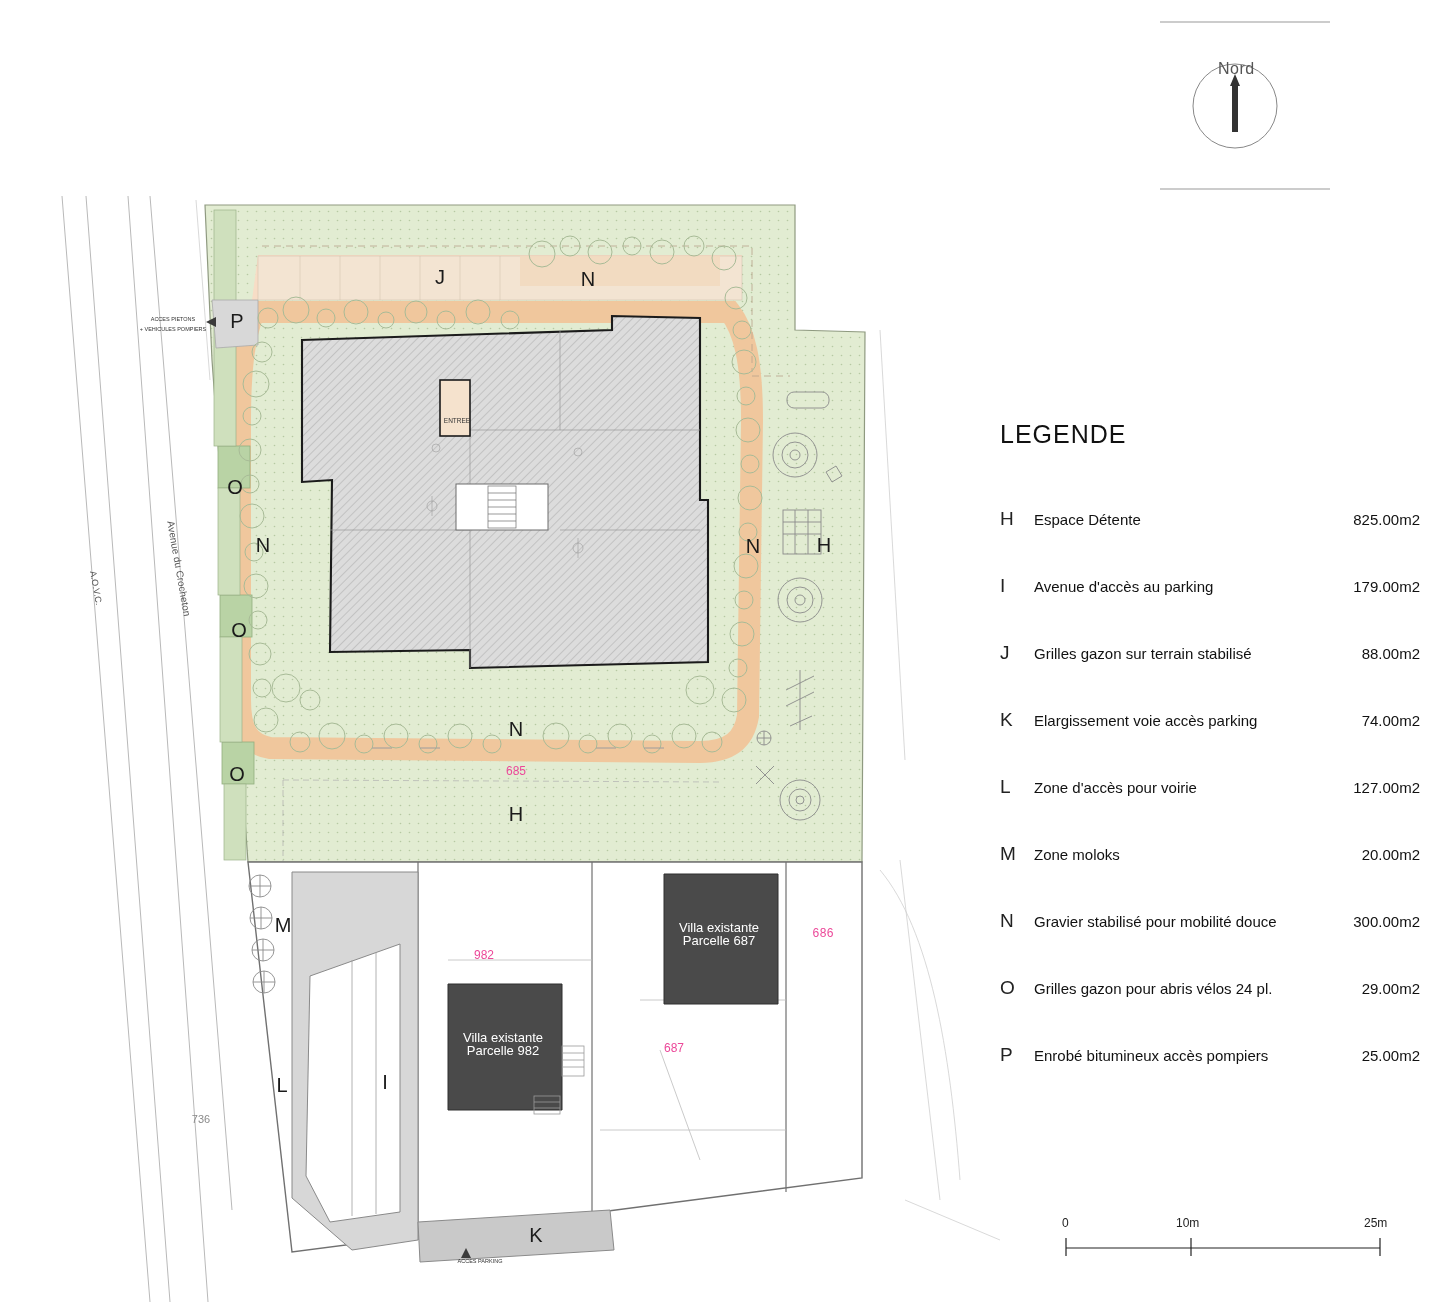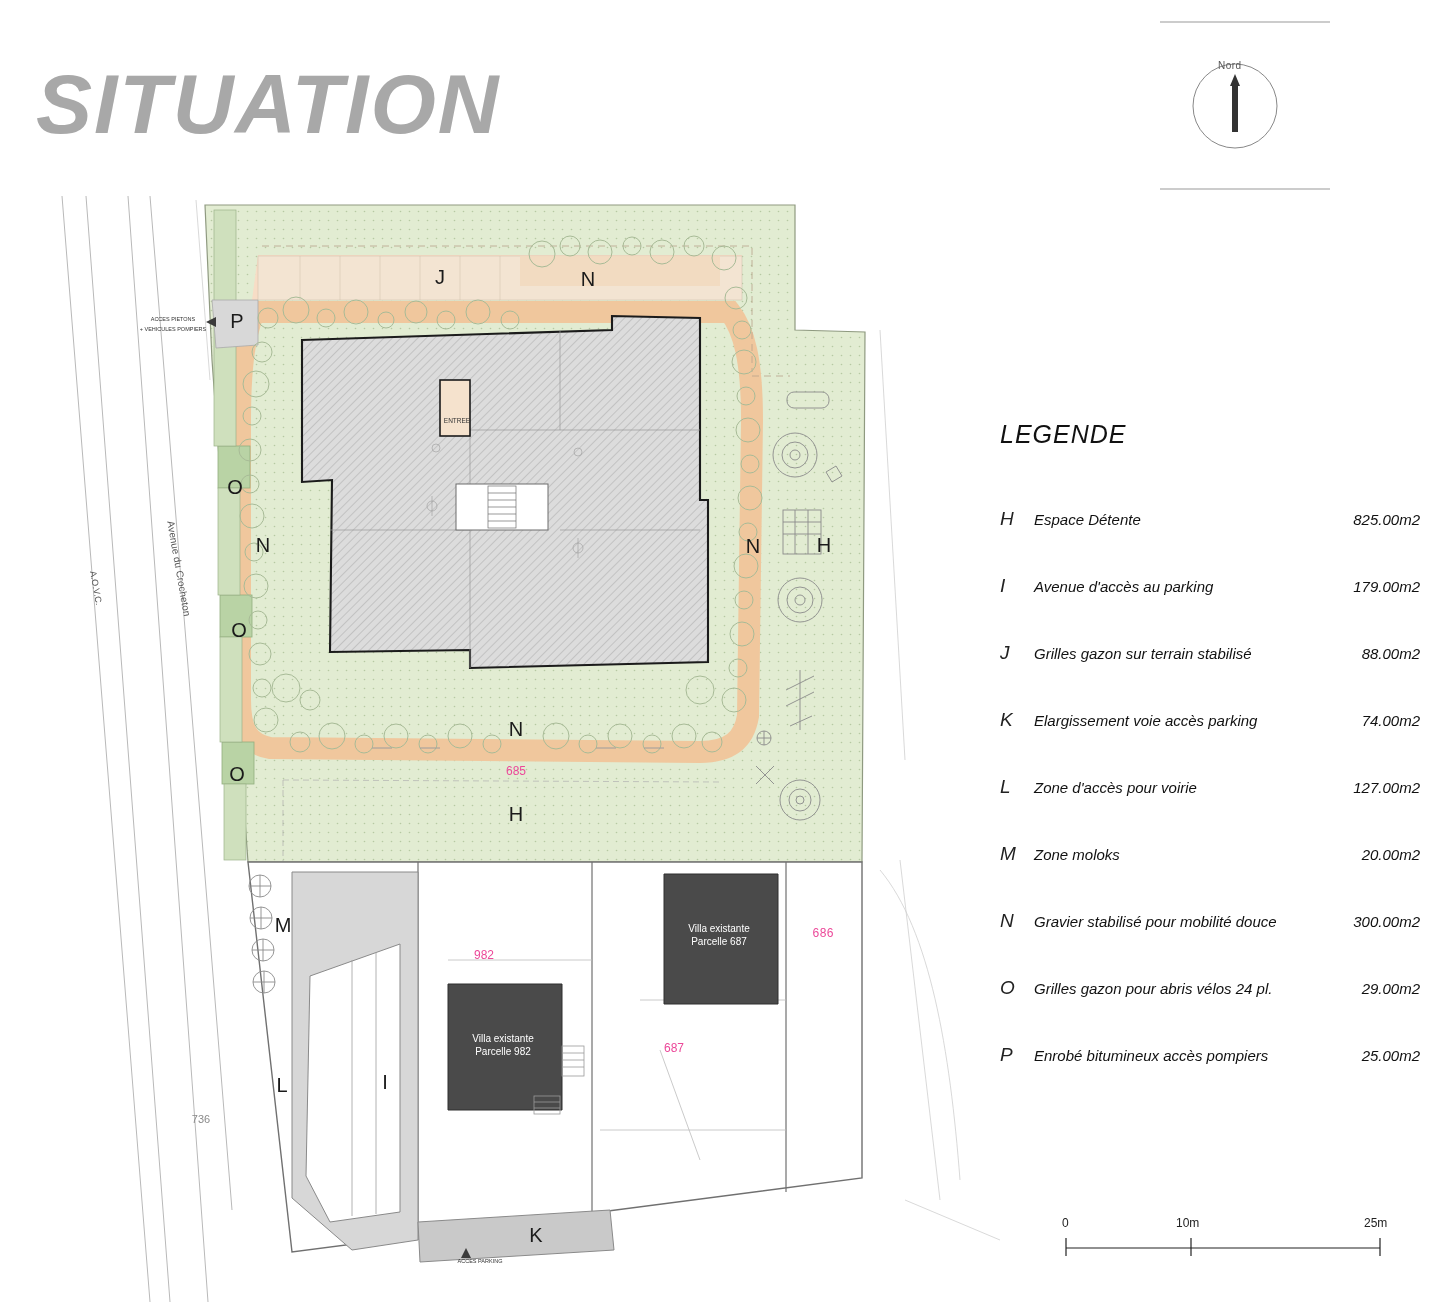--- a/index.html
+++ b/index.html
@@ -37,31 +37,30 @@
     position: absolute;
     left: 1140px;
     top: 14px;
     width: 190px;
     height: 182px;
   }
   #north .nlabel {
     position: absolute;
     left: 78px;
     top: 46px;
-    font-size: 10px;
+    font-size: 16px;
     color: #555;
     letter-spacing: .5px;
   }
   
   #legend {
     position: absolute;
     left: 1000px;
     top: 420px;
     width: 420px;
-    font-style: italic;
   }
   #legend h2 {
     margin: 0 0 26px 0;
     font-size: 25px;
     font-weight: normal;
     letter-spacing: 1px;
     color: #111;
   }
   .legend-row {
     display: flex;
@@ -123,41 +122,40 @@
     position: absolute;
     font-size: 7px;
     color: #333;
     transform: translate(-50%, -50%);
     text-align: center;
     line-height: 1.35;
     white-space: nowrap;
   }
   .bldg-label {
     position: absolute;
-    font-size: 10px;
+    font-size: 13px;
     color: #ffffff;
     transform: translate(-50%, -50%);
     text-align: center;
     line-height: 1.5;
     white-space: nowrap;
   }
   .street-label {
     position: absolute;
     font-size: 10px;
     color: #555;
     white-space: nowrap;
     transform-origin: 0 0;
   }
 </style>
 </head>
 <body>
 
 <div id="sheet">
 
-  <div id="title">SITUATION</div>
 
   <div id="north">
     <svg width="190" height="182" viewBox="0 0 190 182">
       <line x1="20" y1="8" x2="190" y2="8" stroke="#999" stroke-width="1"></line>
       <line x1="20" y1="175" x2="190" y2="175" stroke="#999" stroke-width="1"></line>
       <circle cx="95" cy="92" r="42" fill="none" stroke="#888" stroke-width="1"></circle>
       <rect x="92" y="68" width="6" height="50" fill="#333"></rect>
       <polygon points="95,60 90,72 100,72" fill="#333"></polygon>
     </svg>
     <div class="nlabel">Nord</div>

